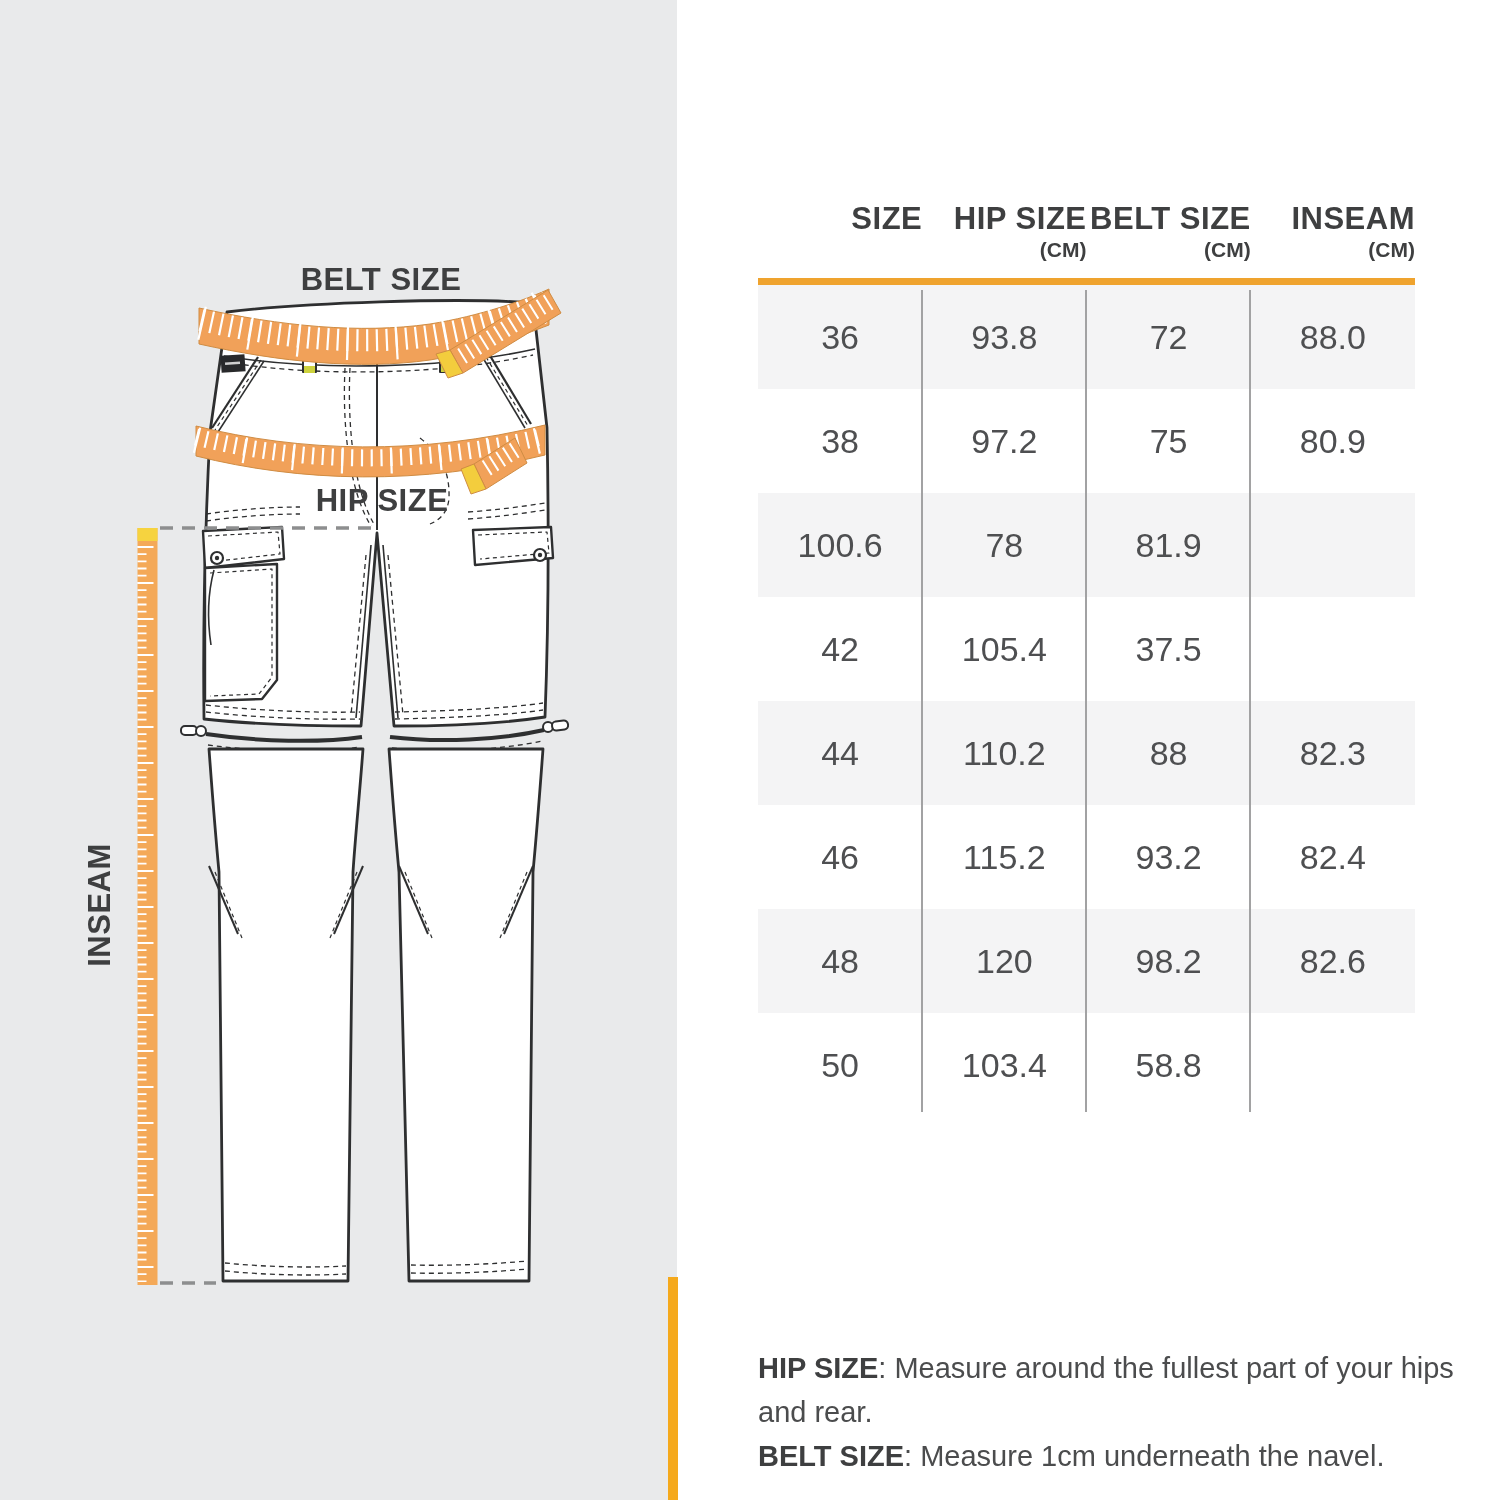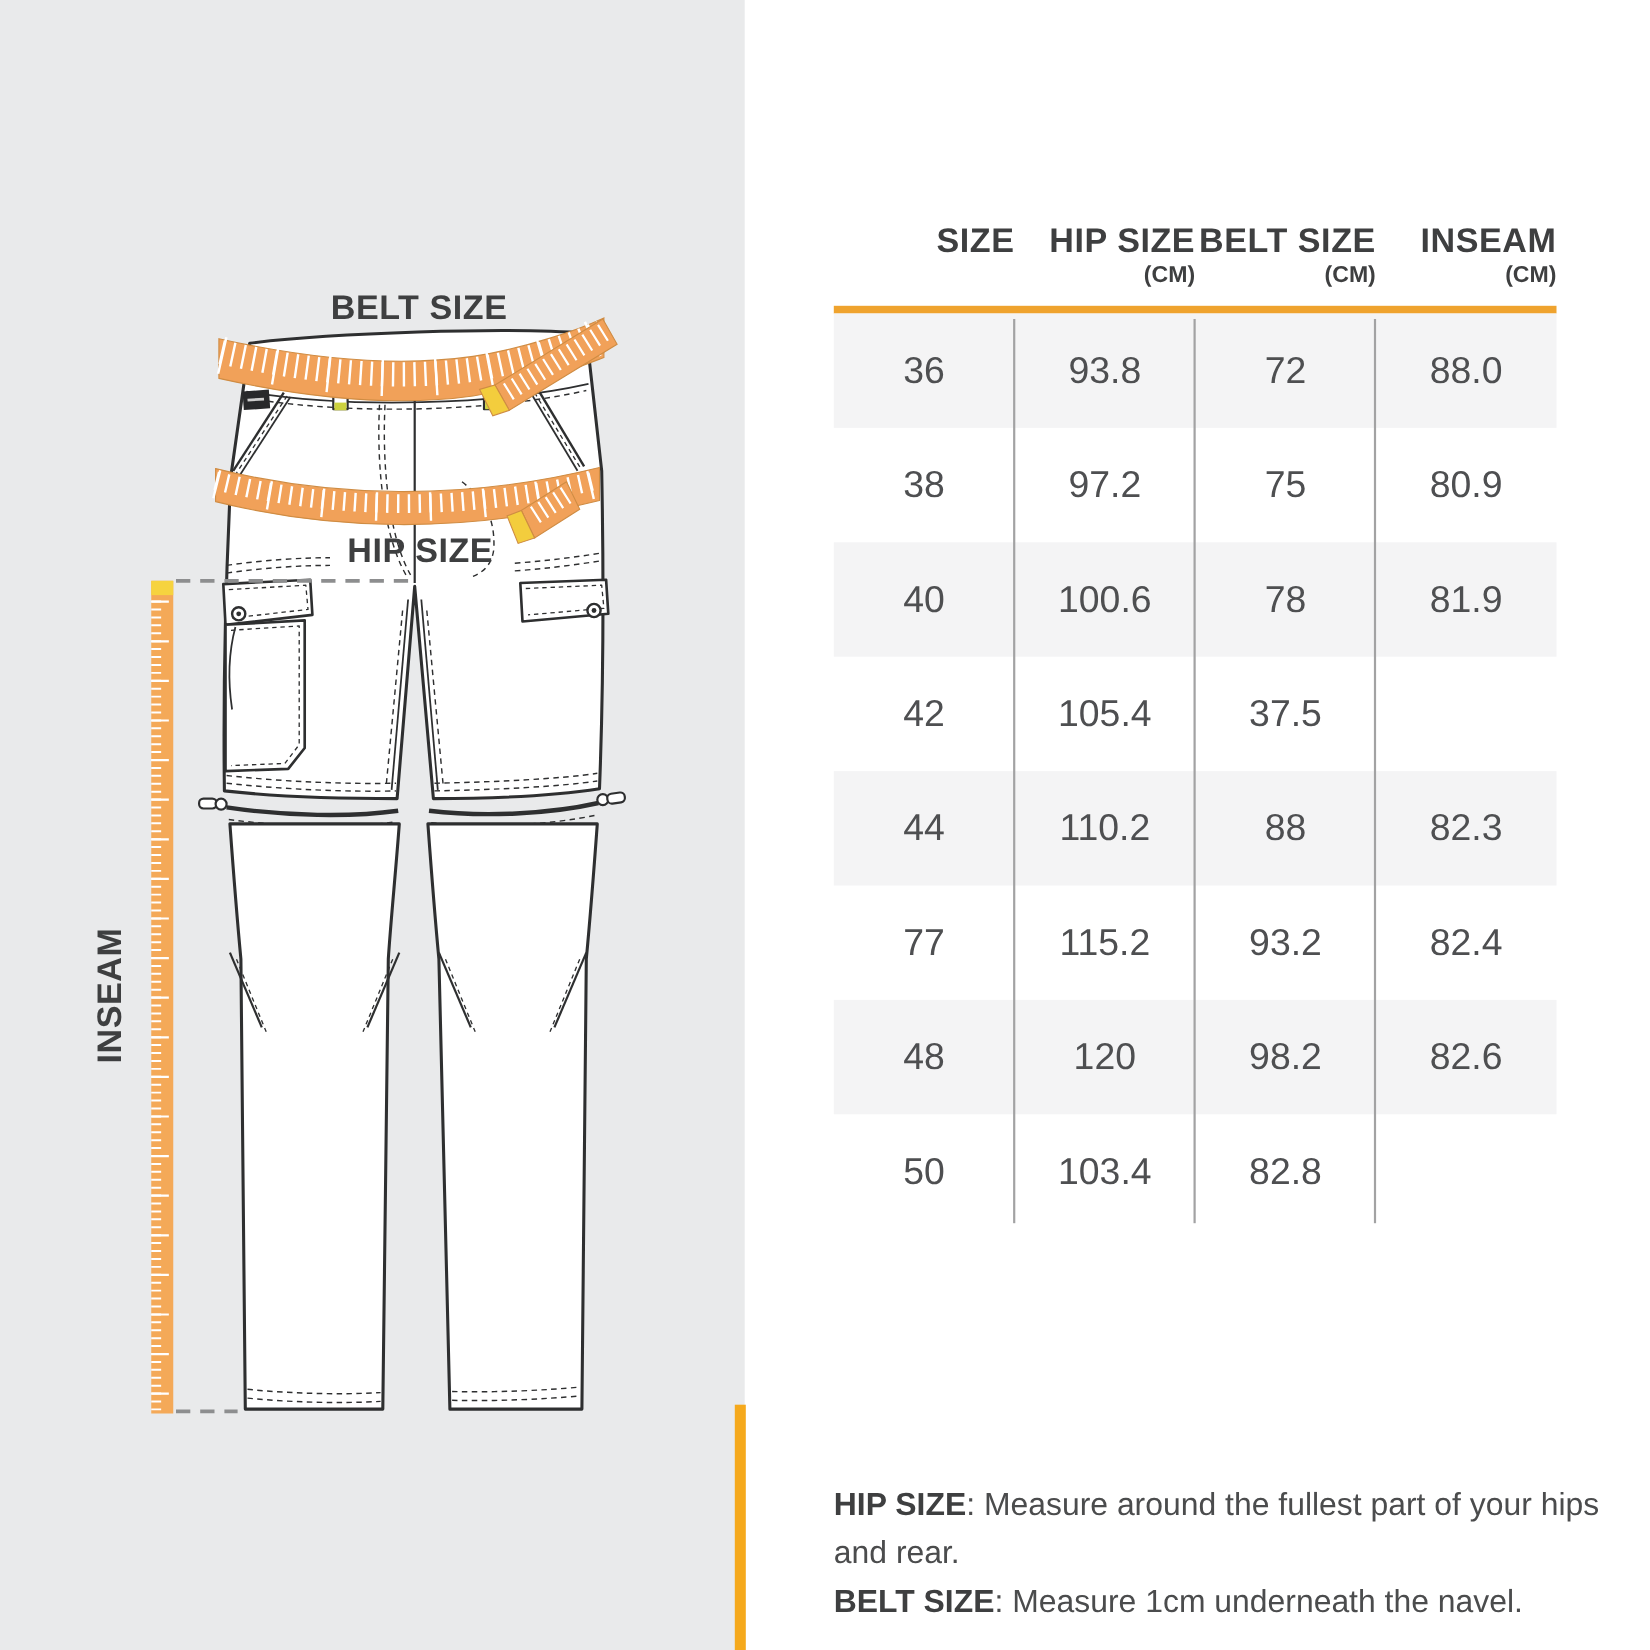--- a/index.html
+++ b/index.html
@@ -231,52 +231,51 @@
           <div class="tcell">72</div>
           <div class="tcell">88.0</div>
         </div>
         <div class="trow">
           <div class="tcell">38</div>
           <div class="tcell">97.2</div>
           <div class="tcell">75</div>
           <div class="tcell">80.9</div>
         </div>
         <div class="trow alt">
-          <div class="tcell">40</div>
           <div class="tcell">100.6</div>
           <div class="tcell">78</div>
           <div class="tcell">81.9</div>
         </div>
         <div class="trow">
           <div class="tcell">42</div>
           <div class="tcell">105.4</div>
           <div class="tcell">37.5</div>
         </div>
         <div class="trow alt">
           <div class="tcell">44</div>
           <div class="tcell">110.2</div>
           <div class="tcell">88</div>
           <div class="tcell">82.3</div>
         </div>
         <div class="trow">
-          <div class="tcell">77</div>
+          <div class="tcell">46</div>
           <div class="tcell">115.2</div>
           <div class="tcell">93.2</div>
           <div class="tcell">82.4</div>
         </div>
         <div class="trow alt">
           <div class="tcell">48</div>
           <div class="tcell">120</div>
           <div class="tcell">98.2</div>
           <div class="tcell">82.6</div>
         </div>
         <div class="trow">
           <div class="tcell">50</div>
           <div class="tcell">103.4</div>
-          <div class="tcell">82.8</div>
+          <div class="tcell">58.8</div>
         </div>
       </div>
     <div class="divider d1"></div>
     <div class="divider d2"></div>
     <div class="divider d3"></div>
   </div>
 
   <div class="notes">
     <div><b>HIP SIZE</b><span>: Measure around the fullest part of your hips and rear.</span></div>
     <div><b>BELT SIZE</b><span>: Measure 1cm underneath the navel.</span></div>

